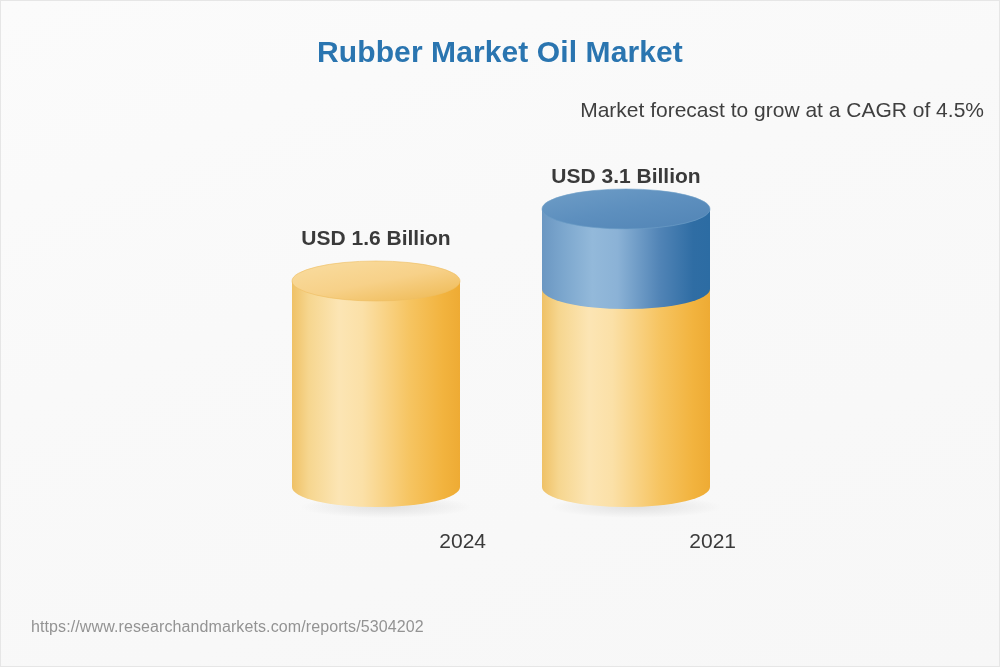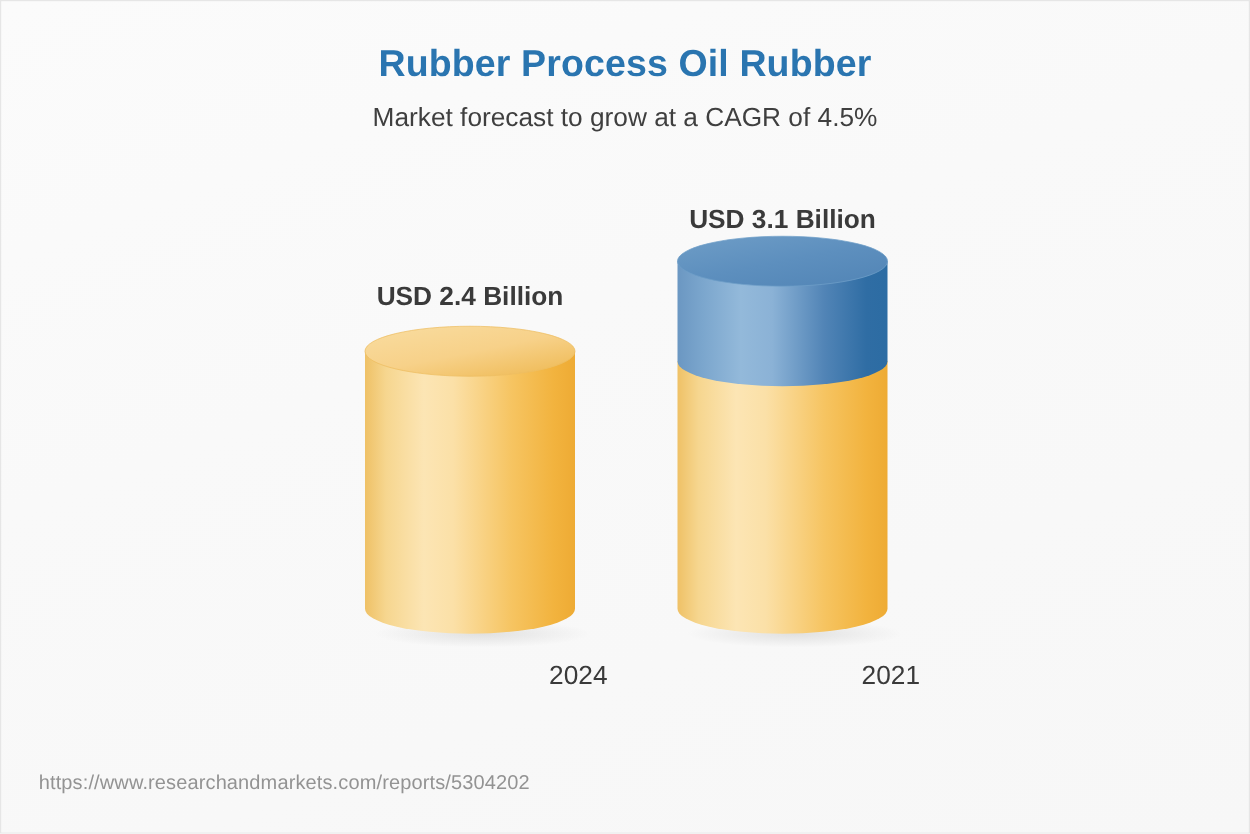--- a/index.html
+++ b/index.html
@@ -30,25 +30,26 @@
     text-align: center;
   }
   .chart-title {
     margin: 0;
     font-size: 30px;
     font-weight: bold;
     color: #2a75b0;
     letter-spacing: 0.1px;
   }
   .chart-subtitle {
-    margin: 0;
+    margin: 15px;
     padding-top: 14px;
     font-size: 21px;
     font-weight: normal;
     color: #3f3f3f;
+    text-align: right;
   }
 
   
   .plot {
     position: absolute;
     left: 0;
     top: 0;
     width: 1000px;
     height: 600px;
   }
@@ -136,28 +137,28 @@
     transform-origin: right center;
     white-space: nowrap;
   }
 </style>
 </head>
 <body>
 
 <div id="infographic">
 
   <div class="header">
-    <h1 class="chart-title">Rubber Process Oil Rubber</h1>
+    <h1 class="chart-title">Rubber Market Oil Market</h1>
     <p class="chart-subtitle">Market forecast to grow at a CAGR of 4.5%</p>
   </div>
 
   <div class="plot">
 
     <div class="bar-group g1">
-      <div class="value-label">USD 2.4 Billion</div>
+      <div class="value-label">USD 1.6 Billion</div>
 
       <svg class="cyl-svg" width="188" height="262" viewBox="0 0 188 262">
         <defs>
           <linearGradient id="yellowBody1" x1="0" y1="0" x2="1" y2="0">
             <stop offset="0%" stop-color="#efc166"></stop>
             <stop offset="10%" stop-color="#f6d68f"></stop>
             <stop offset="28%" stop-color="#fce5b4"></stop>
             <stop offset="42%" stop-color="#fbe0a7"></stop>
             <stop offset="70%" stop-color="#f6c461"></stop>
             <stop offset="90%" stop-color="#f2b33e"></stop>

